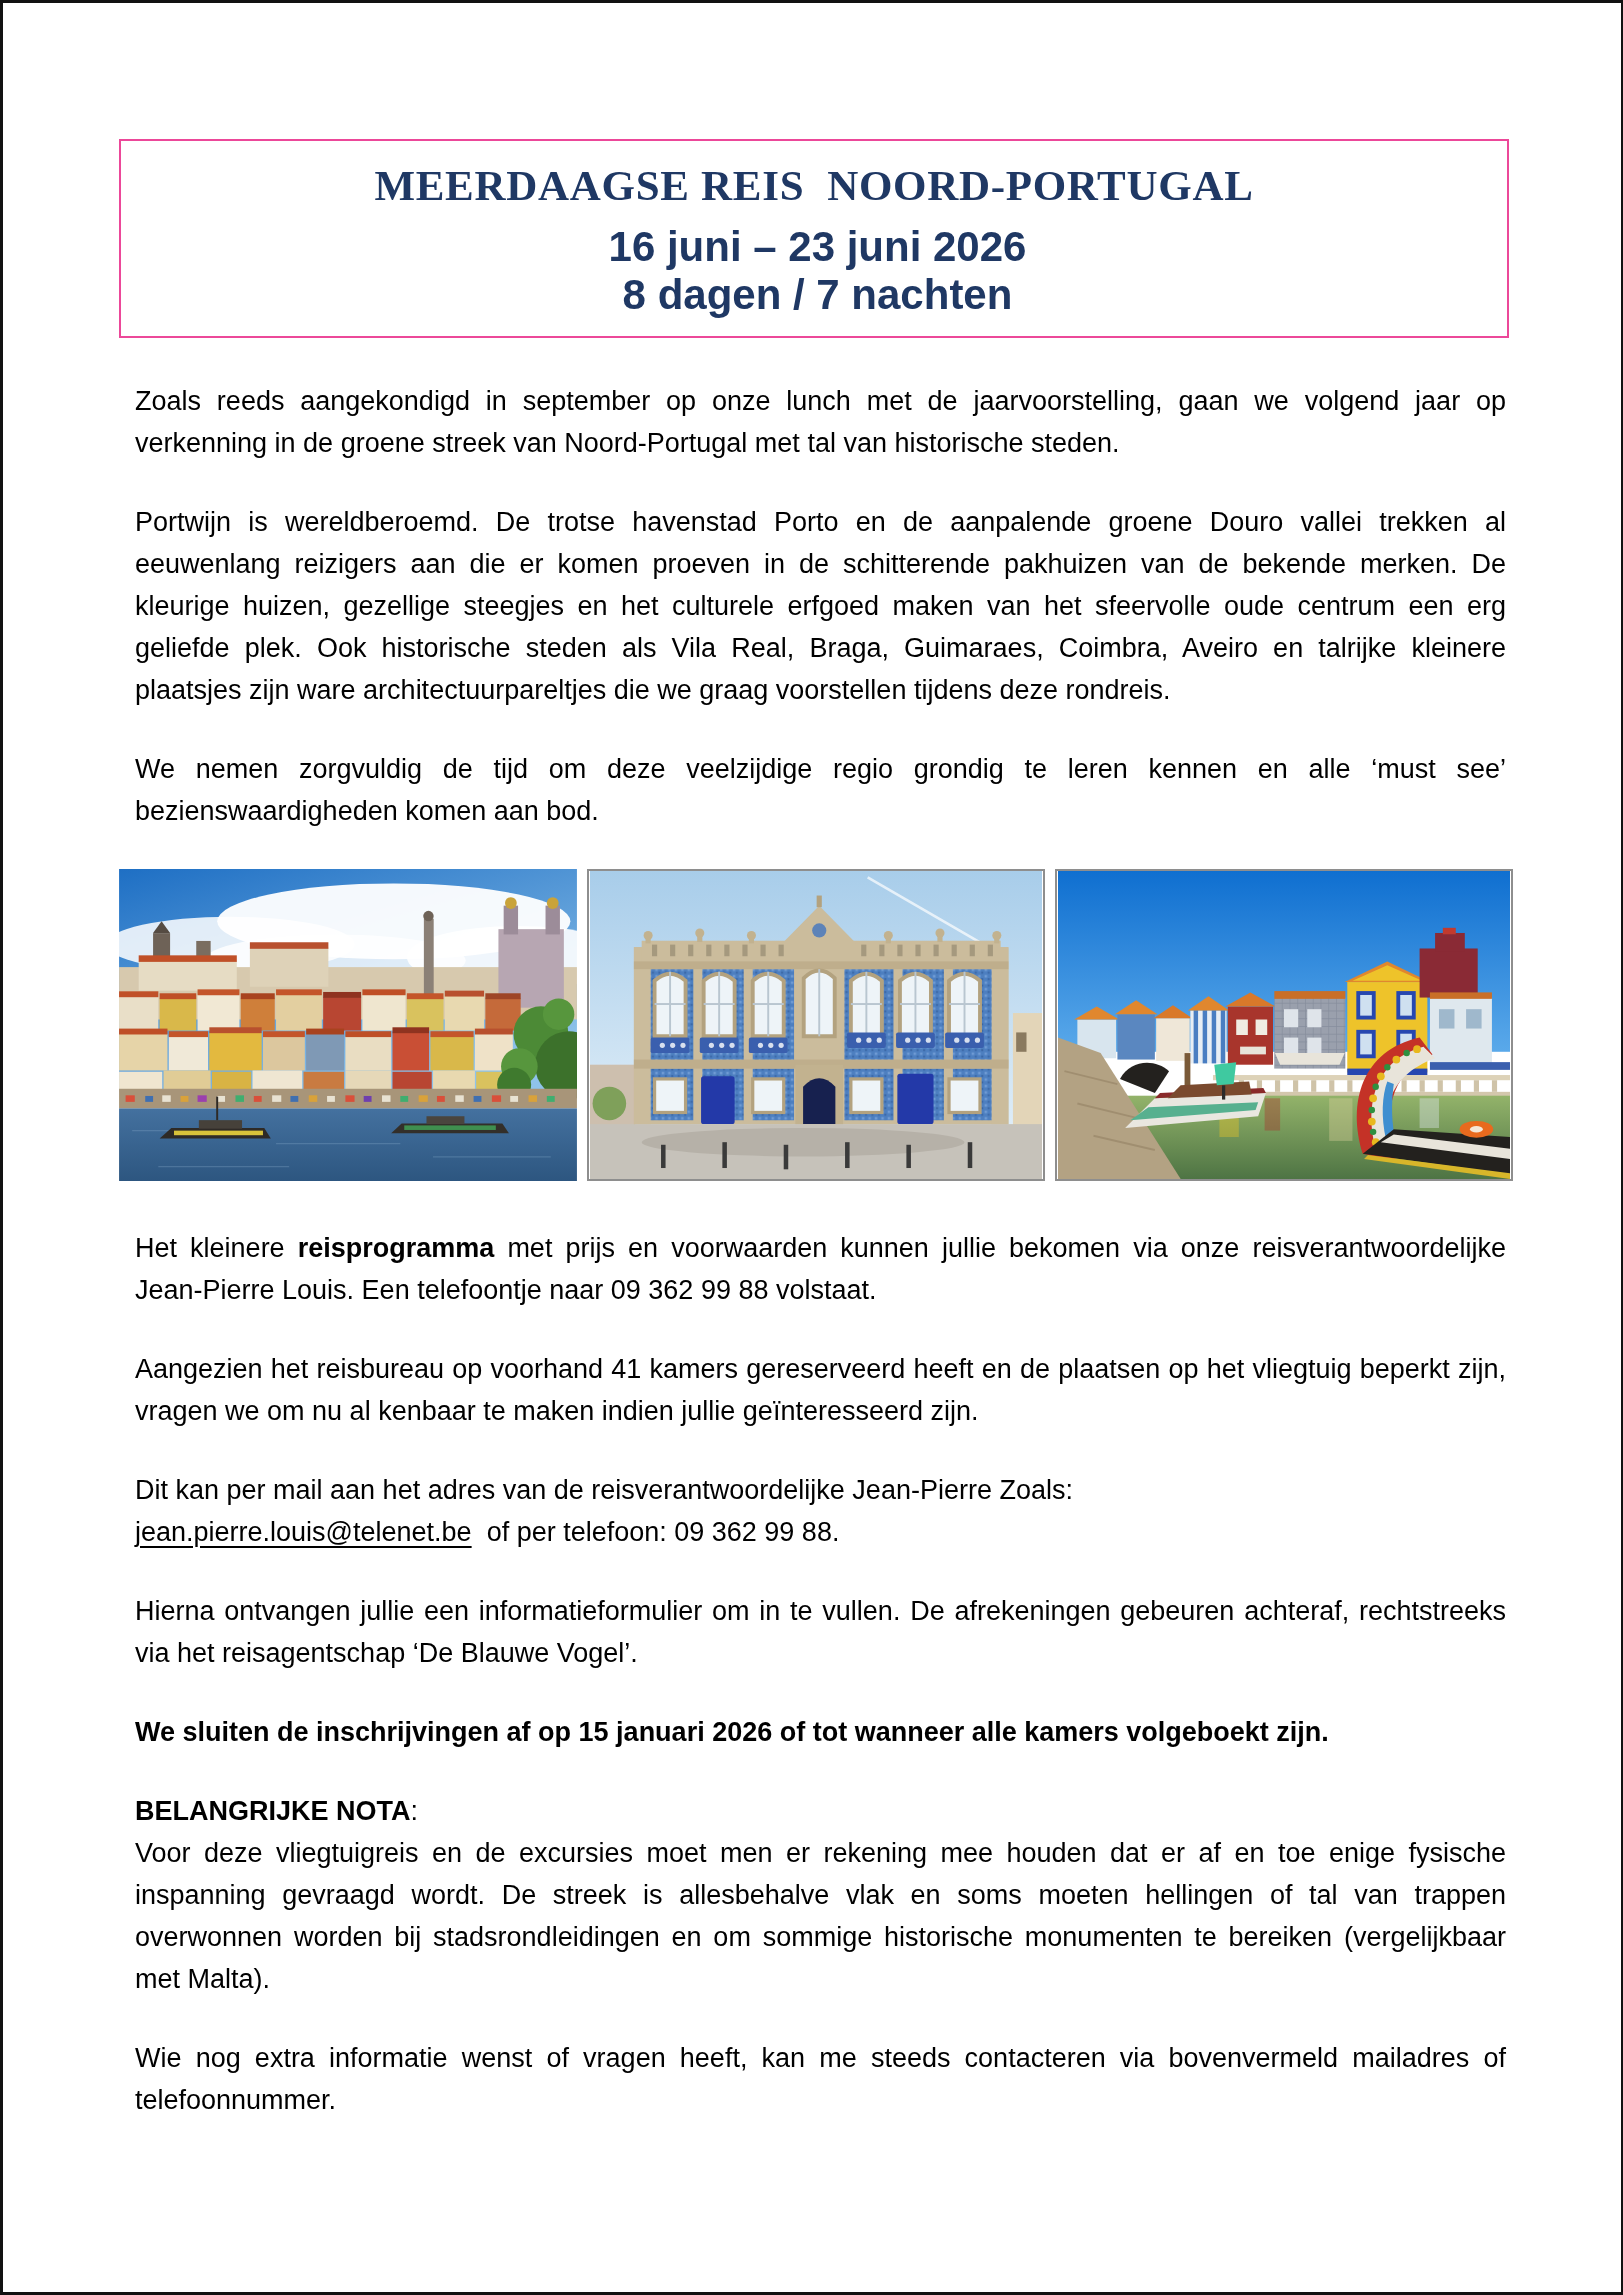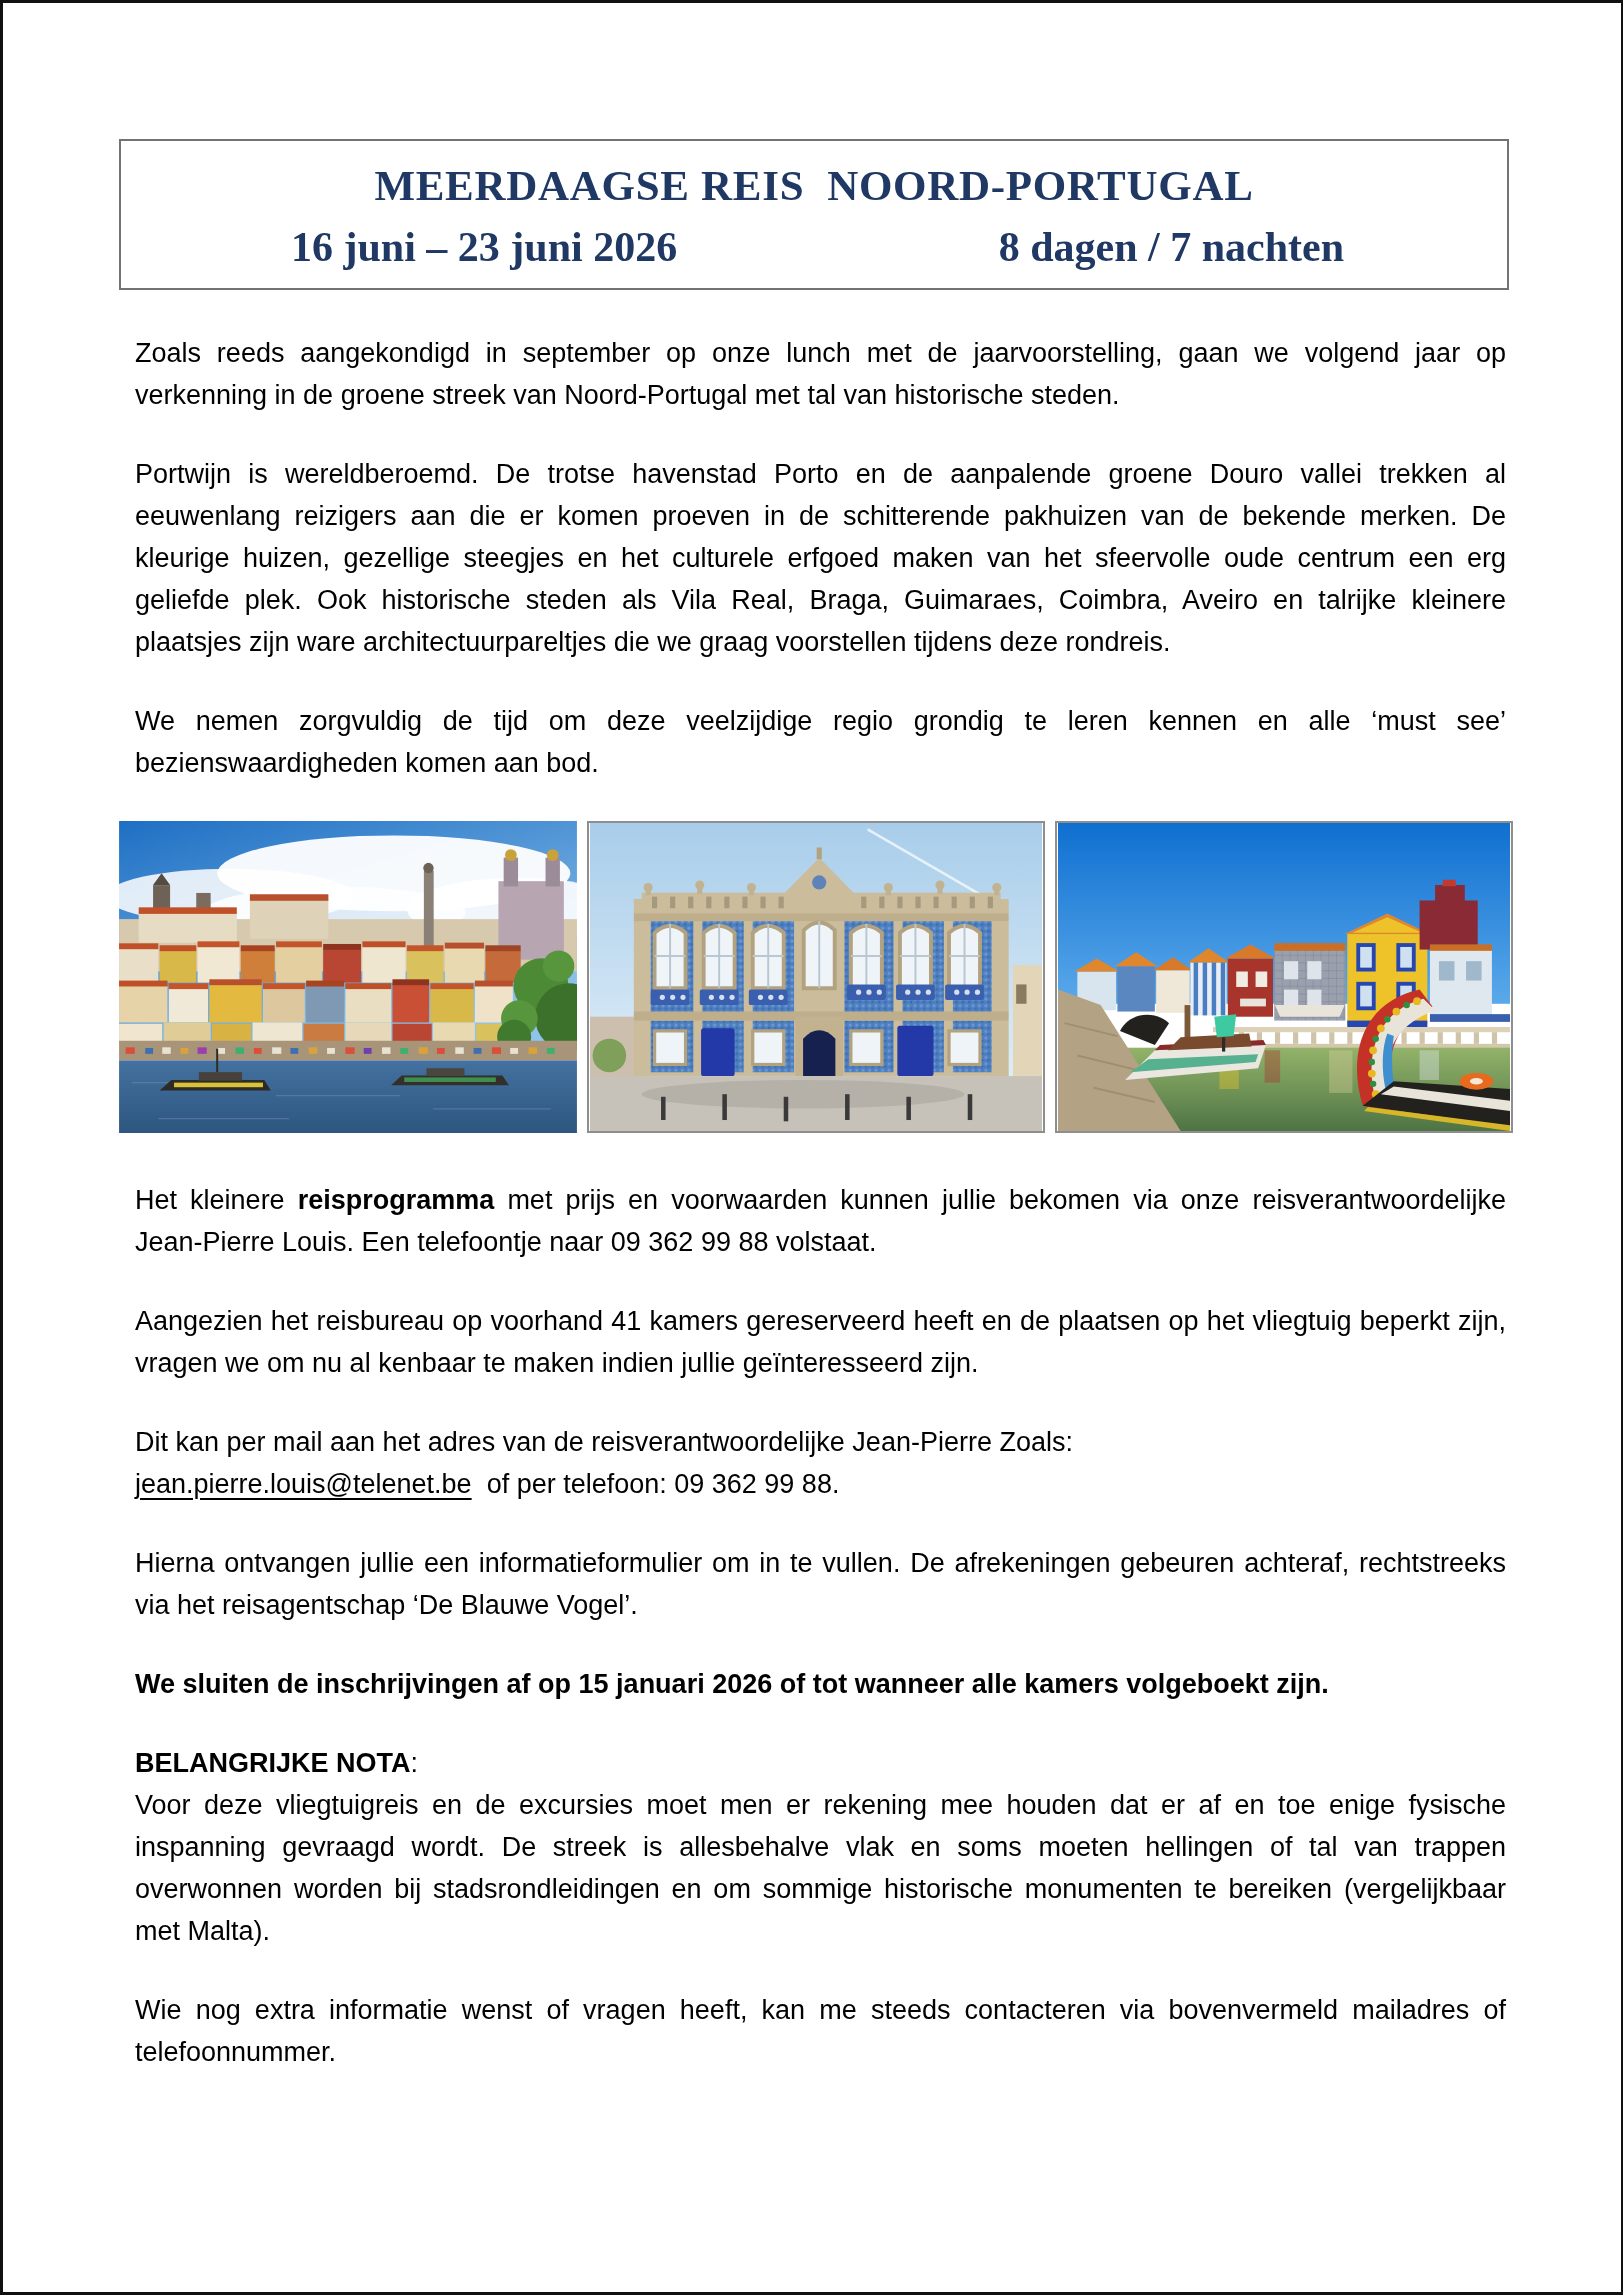--- a/index.html
+++ b/index.html
@@ -8,41 +8,42 @@
     width:1624px;height:2295px;
     box-sizing:border-box;
     border:3.3px solid #111111;
     background:#ffffff;
     font-family:"Liberation Sans", sans-serif;
     color:#000000;
     overflow:hidden;
   }
   .titlebox{
     margin:136px 112px 0 116px;
-    border:2px solid #737373;
+    border:2px solid #ec4899;
     padding:19.6px 0 17px 0;
     text-align:center;
   }
   .title-line1{
     font-family:"Liberation Serif", serif;
     font-weight:bold;
     font-size:43px;
     letter-spacing:0.7px;
     color:#1F3864;
     white-space:pre;
   }
   .title-line2{
     display:flex;
     justify-content:space-between;
     padding:0 163px 0 170px;
     margin-top:13px;
-    font-family:Liberation Serif, serif;
+    font-family:Liberation Sans, sans-serif;
     font-weight:bold;
     font-size:42px;
     color:#1F3864;
+    flex-direction:column;
   }
   .content{ margin:42px 115px 0 116px; }
   .content p{
     font-size:27px;
     line-height:42px;
     text-align:justify;
     margin:0 0 37px 16px;
   }
   .bold{ font-weight:bold; }
   .keep-space{ white-space:pre-wrap; }

